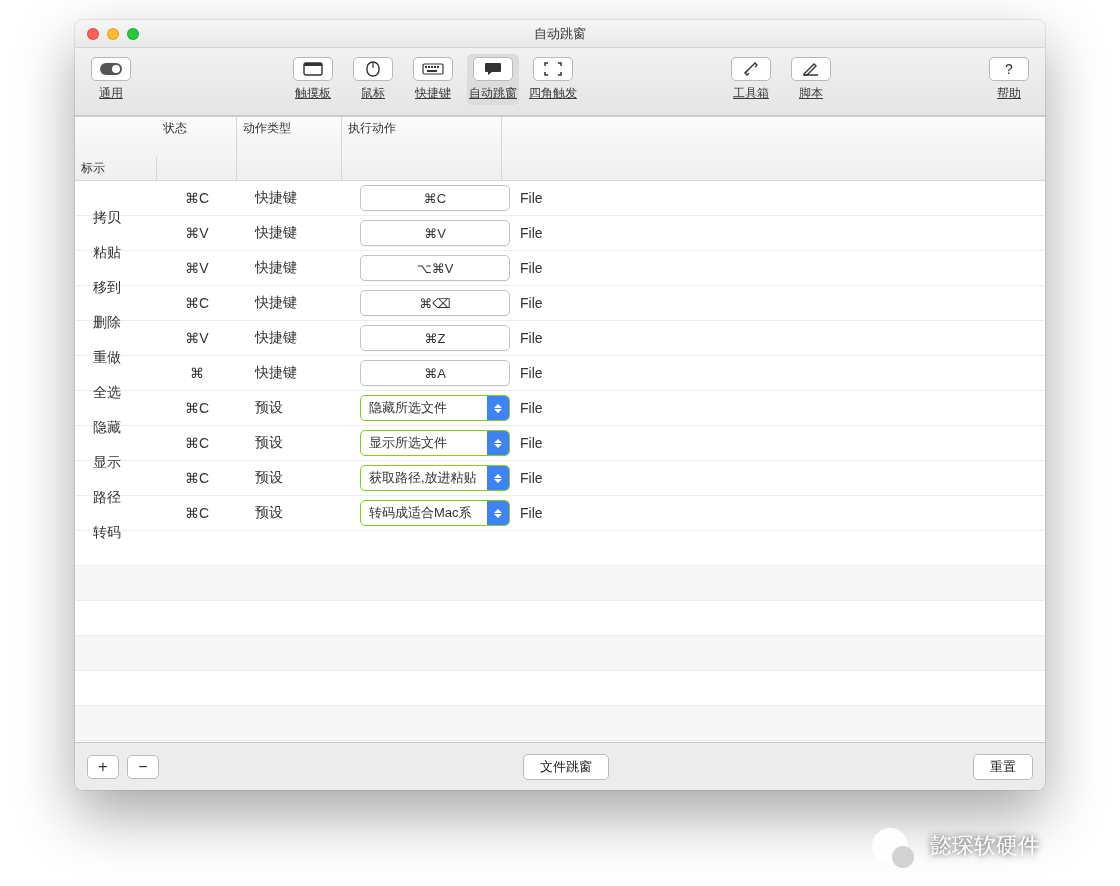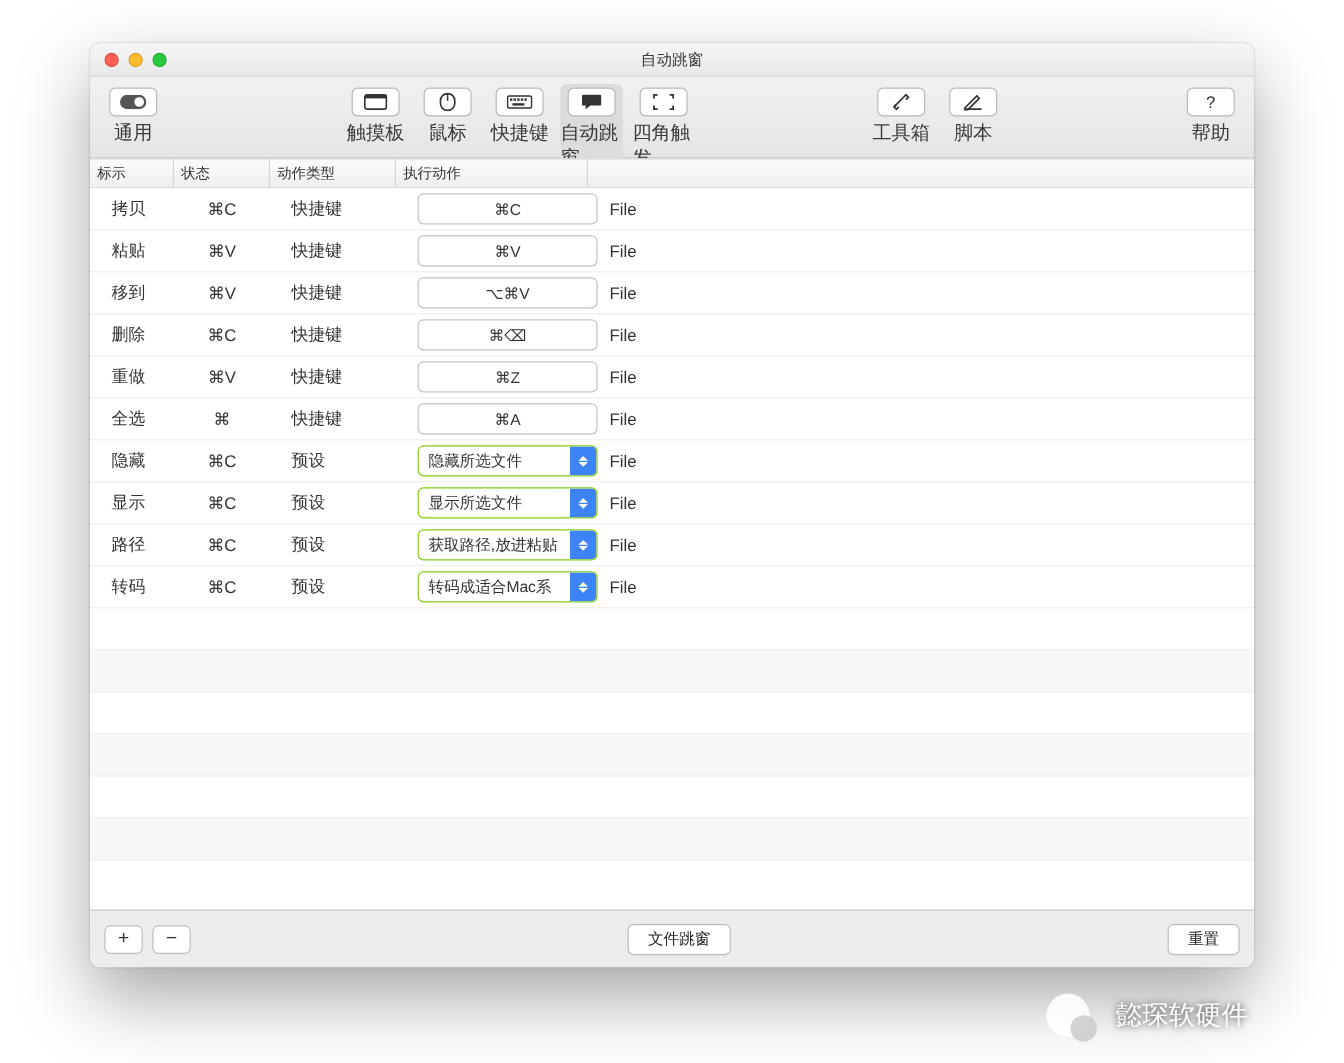--- a/index.html
+++ b/index.html
@@ -7,21 +7,21 @@
     background: #fff;
     font-family: -apple-system, "Helvetica Neue", Arial, sans-serif;
     font-size: 13px;
     width: 1120px;
     height: 886px;
     position: relative;
   }
   .window {
     position: absolute;
     left: 75px;
-    top: 36px;
+    top: 20px;
     width: 970px;
     height: 770px;
     background: #ececec;
     border-radius: 8px;
     box-shadow: 0 25px 60px rgba(0,0,0,0.35), 0 0 0 1px rgba(0,0,0,0.08);
     display: flex;
     flex-direction: column;
     overflow: hidden;
   }
   .titlebar {
@@ -75,42 +75,42 @@
   .tb-icon-box {
     width: 40px; height: 24px;
     background: #fff;
     border: 1px solid #b9b9b9;
     border-radius: 5px;
     display: flex; align-items: center; justify-content: center;
     color: #333;
     font-size: 14px;
     box-shadow: 0 1px 0 rgba(255,255,255,0.6) inset;
   }
-  .tb-label { font-size: 16px; color: #3a3a3a; }
+  .tb-label { font-size: 12px; color: #3a3a3a; text-decoration: underline; }
   .content {
     flex: 1;
     background: #fff;
     margin: 0;
     overflow: hidden;
     display: flex;
     flex-direction: column;
     border-top: 1px solid #d0d0d0;
   }
   .table-header {
     display: flex;
     background: linear-gradient(#fbfbfb,#efefef);
     border-bottom: 1px solid #d6d6d6;
     font-size: 12px;
     color: #333;
   }
   .th {
     padding: 3px 6px;
     border-right: 1px solid #d6d6d6;
   }
-  .col-label  { width: 70px; }
+  .col-label  { width: 82px; margin-top: 40px; }
   .col-status { width: 80px; text-align:left; }
   .col-type   { width: 105px; }
   .col-action { width: 160px; }
   .col-remark { flex: 1; }
   .table-body {
     flex: 1;
     overflow: auto;
     background: #fff;
   }
   .row {

